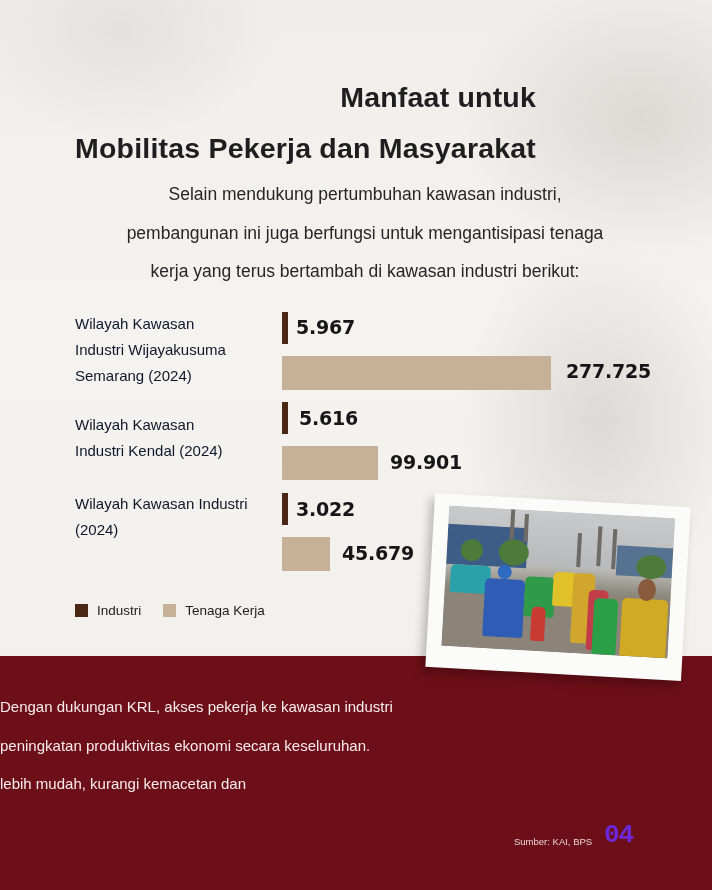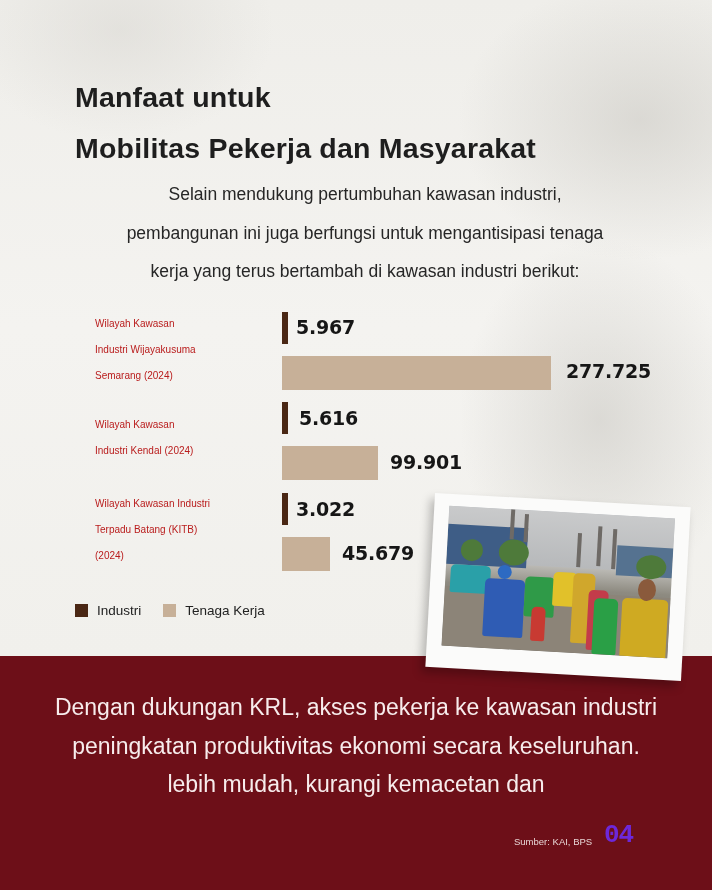--- a/index.html
+++ b/index.html
@@ -15,27 +15,28 @@
       background:
         radial-gradient(ellipse 260px 200px at 640px 120px, rgba(200,198,192,0.55), rgba(200,198,192,0) 70%),
         radial-gradient(ellipse 200px 260px at 600px 420px, rgba(190,188,182,0.45), rgba(190,188,182,0) 70%),
         radial-gradient(ellipse 220px 160px at 120px 30px, rgba(215,213,208,0.5), rgba(215,213,208,0) 70%),
         linear-gradient(180deg, #efeeea 0%, #f4f3f0 50%, #f1f0ec 100%);
     }
     .title {
       position: absolute; left: 75px; top: 72px;
       font-size: 28.5px; font-weight: bold; line-height: 51px; color: #1e1e1e;
       letter-spacing: 0.2px;
+      text-align: right;
     }
     .intro {
       position: absolute; left: 75px; top: 175px; width: 580px;
       font-size: 17.5px; line-height: 38.5px; color: #262626; text-align: center;
     }
     .group-label {
-      position: absolute; left: 75px; font-size: 10px; line-height: 26px; color: #b91c1c; margin-left: 20px;
+      position: absolute; left: 75px; font-size: 15px; line-height: 26px; color: #0f172a;
     }
     .bar-ind { position: absolute; left: 282px; width: 6px; background: #4a2714; }
     .bar-lab { position: absolute; left: 282px; height: 34px; background: #c7b098; }
     .val {
       position: absolute; font-size: 19px; font-weight: bold; color: #161616;
       font-family: "DejaVu Sans", sans-serif; letter-spacing: -0.2px;
     }
     .legend { position: absolute; left: 75px; top: 603px; display: flex; align-items: center; font-size: 13.5px; color: #222; }
     .legend .sw { width: 13px; height: 13px; margin-right: 9px; }
     .legend .item { display: flex; align-items: center; margin-right: 22px; }
@@ -55,22 +56,22 @@
     .photo .stack { position: absolute; width: 4px; background: #6e6a66; }
     .photo .tree { position: absolute; border-radius: 50%; background: #4e7a3a; }
     .photo .road { position: absolute; left: 0; top: 80px; width: 100%; height: 60px; background: #8c8478; }
     .photo .person { position: absolute; border-radius: 5px 5px 2px 2px; }
     .photo .head { position: absolute; border-radius: 50%; background: #8a5a3c; }
 
     .footer {
       position: absolute; left: 0; top: 656px; width: 712px; height: 234px; background: #6d0f18;
     }
     .footer-text {
-      position: absolute; left: 0; top: 688px; width: 712px; text-align: center;
-      font-size: 23px; line-height: 38.5px; color: #f7ecec; z-index: 2;
+      position: absolute; left: 0; top: 688px; width: 712px; text-align: left;
+      font-size: 15px; line-height: 38.5px; color: #f7ecec; z-index: 2;
     }
     .source { position: absolute; left: 514px; top: 836px; font-size: 9.5px; color: #e8d6d6; z-index: 2; }
     .page-num { position: absolute; left: 604px; top: 820px; font-size: 26px; font-weight: bold; color: #6d28d9; z-index: 2; font-family: Liberation Mono, monospace; letter-spacing: -1px; }
   </style>
 </head>
 <body>
 
 <div class="bg-texture"></div>
 
 <div class="title">
@@ -103,21 +104,20 @@
   </div>
   <div class="bar-ind" style="top:402px;height:32px;"></div>
   <div class="val" style="left:299px;top:407px;">5.616</div>
   <div class="bar-lab" style="top:446px;width:96px;"></div>
   <div class="val" style="left:390px;top:451px;">99.901</div>
 </div>
 
 <div>
   <div class="group-label" style="top:491px;">
     <div>Wilayah Kawasan Industri</div>
-    <div>Terpadu Batang (KITB)</div>
     <div>(2024)</div>
   </div>
   <div class="bar-ind" style="top:493px;height:32px;"></div>
   <div class="val" style="left:296px;top:498px;">3.022</div>
   <div class="bar-lab" style="top:537px;width:48px;"></div>
   <div class="val" style="left:342px;top:542px;">45.679</div>
 </div>
 
 <div class="legend">
   <div class="item">

